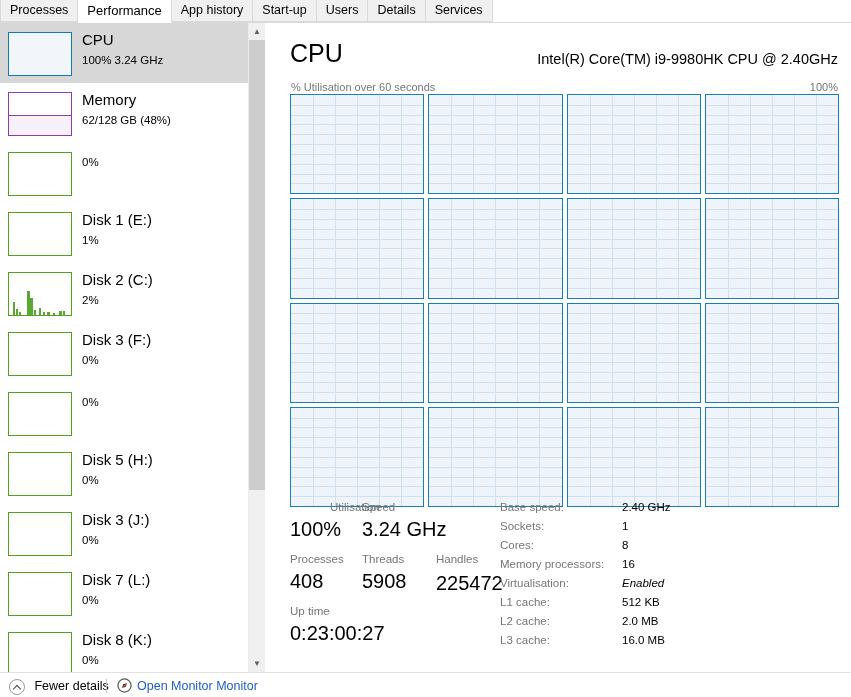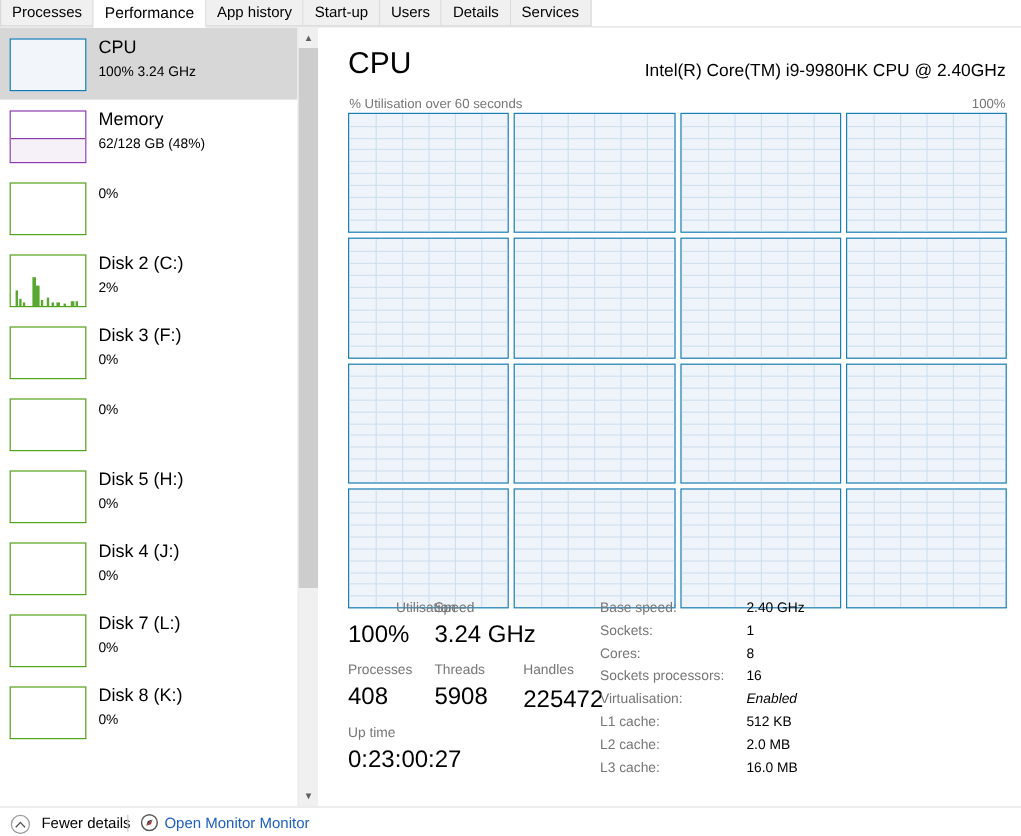--- a/index.html
+++ b/index.html
@@ -334,20 +334,27 @@
         </div>
         <div class="side-text">
           <div class="side-title">Memory</div>
           <div class="side-sub">62/128 GB (48%)</div>
         </div>
       </div>
       <div class="side-item">
         <div class="thumb disk"></div>
         <div class="side-text">
           <div class="side-sub">0%</div>
+        </div>
+      </div>
+      <div class="side-item">
+        <div class="thumb disk"></div>
+        <div class="side-text">
+          <div class="side-title">Disk 1 (E:)</div>
+          <div class="side-sub">1%</div>
         </div>
       </div>
       <div class="side-item">
         <div class="thumb disk">
           <div class="spike" style="left: 4px; width: 2px; height: 32%;"></div>
           <div class="spike" style="left: 7px; width: 2px; height: 14%;"></div>
           <div class="spike" style="left: 10px; width: 2px; height: 8%;"></div>
           <div class="spike" style="left: 18px; width: 3px; height: 58%;"></div>
           <div class="spike" style="left: 21px; width: 3px; height: 40%;"></div>
           <div class="spike" style="left: 25px; width: 2px; height: 12%;"></div>
@@ -379,21 +386,21 @@
       <div class="side-item">
         <div class="thumb disk"></div>
         <div class="side-text">
           <div class="side-title">Disk 5 (H:)</div>
           <div class="side-sub">0%</div>
         </div>
       </div>
       <div class="side-item">
         <div class="thumb disk"></div>
         <div class="side-text">
-          <div class="side-title">Disk 4 (J:)</div>
+          <div class="side-title">Disk 3 (J:)</div>
           <div class="side-sub">0%</div>
         </div>
       </div>
       <div class="side-item">
         <div class="thumb disk"></div>
         <div class="side-text">
           <div class="side-title">Disk 7 (L:)</div>
           <div class="side-sub">0%</div>
         </div>
       </div>
@@ -698,21 +705,21 @@
     <div class="stat-label" style="left:0; top:104px;">Up time</div>
     <div class="stat-value" style="left:0; top:121px;">0:23:00:27</div>
 
     <div id="spec-table" style="position:absolute; left:210px; top:0;">
         <div class="spec-label" style="top: 0px; left: 0px;">Base speed:</div>
         <div class="spec-value" style="top: 0px;">2.40 GHz</div>
         <div class="spec-label" style="top: 19px; left: 0px;">Sockets:</div>
         <div class="spec-value" style="top: 19px;">1</div>
         <div class="spec-label" style="top: 38px; left: 0px;">Cores:</div>
         <div class="spec-value" style="top: 38px;">8</div>
-        <div class="spec-label" style="top: 57px; left: 0px;">Sockets processors:</div>
+        <div class="spec-label" style="top: 57px; left: 0px;">Memory processors:</div>
         <div class="spec-value" style="top: 57px;">16</div>
         <div class="spec-label" style="top: 76px; left: 0px;">Virtualisation:</div>
         <div class="spec-value" style="top: 76px; font-style: italic;">Enabled</div>
         <div class="spec-label" style="top: 95px; left: 0px;">L1 cache:</div>
         <div class="spec-value" style="top: 95px;">512 KB</div>
         <div class="spec-label" style="top: 114px; left: 0px;">L2 cache:</div>
         <div class="spec-value" style="top: 114px;">2.0 MB</div>
         <div class="spec-label" style="top: 133px; left: 0px;">L3 cache:</div>
         <div class="spec-value" style="top: 133px;">16.0 MB</div>
       </div>

